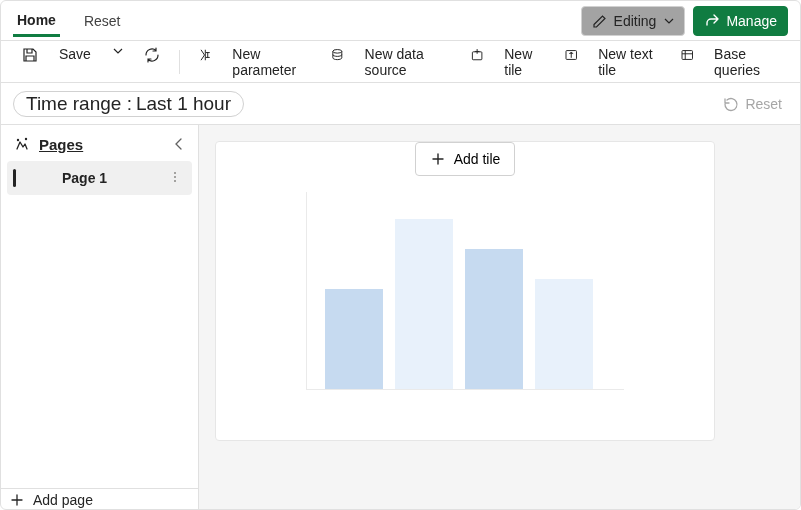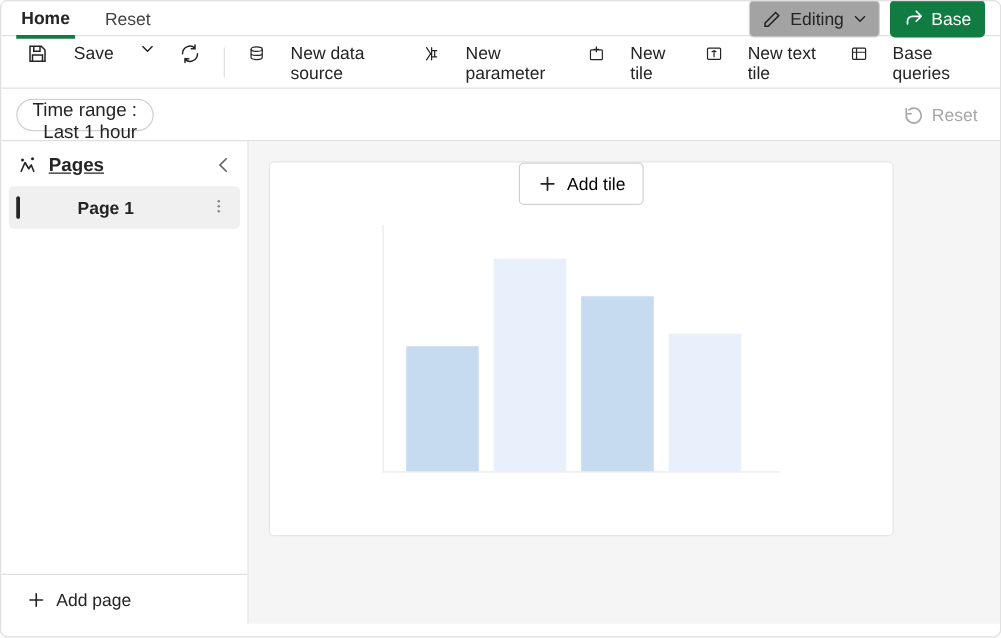--- a/index.html
+++ b/index.html
@@ -12,21 +12,21 @@
     width: 801px;
     height: 510px;
     overflow: hidden;
     border: 1px solid #e0e0e0;
     border-radius: 6px;
   }
   
   .tabs-row {
     display: flex;
     align-items: center;
-    height: 28px;
+    height: 40px;
     padding: 0 12px;
     border-bottom: 1px solid #e0e0e0;
   }
   .tab {
     padding: 6px 4px;
     margin-right: 20px;
     cursor: pointer;
     color: #424242;
   }
   .tab.active {
@@ -84,28 +84,27 @@
   
   .filter-row {
     display: flex;
     align-items: center;
     height: 42px;
     padding: 0 12px;
     border-bottom: 1px solid #e0e0e0;
   }
   .pill {
     display: inline-flex;
-    align-items: flex-end;
+    align-items: center;
     height: 26px;
     padding: 0 12px;
     border: 1px solid #d1d1d1;
     border-radius: 13px;
-    font-size: 15px;
-    cursor: pointer;
-    flex-direction: column;
+    font-size: 19px;
+    cursor: pointer;
   }
   .pill .value { margin-left: 4px; }
   .filter-spacer { flex: 1; }
   .reset {
     display: inline-flex;
     align-items: center;
     gap: 6px;
     color: #a6a6a6;
     cursor: pointer;
     padding: 4px 6px;
@@ -150,22 +149,22 @@
     border-radius: 2px;
     margin-right: 8px;
   }
   .page-item .name { font-weight: 600; flex: 1; margin-left: 38px; }
   .page-item .more { color: #8a8886; padding: 2px; cursor: pointer; }
   .sidebar-spacer { flex: 1; }
   .add-page {
     display: flex;
     align-items: center;
     gap: 8px;
-    height: 40px;
-    padding: 0 20px;
+    height: 23px;
+    padding: 0 8px;
     border-top: 1px solid #e0e0e0;
     cursor: pointer;
   }
   .canvas {
     flex: 1;
     background: #f5f5f5;
     padding: 16px;
     position: relative;
   }
   .tile-card {
@@ -224,21 +223,21 @@
       </svg>
     <span>Editing</span>
     <svg class="chev" width="10" height="10" viewBox="0 0 10 10">
         <path d="M1 3l4 4 4-4" fill="none" stroke="#242424" stroke-width="1.2"></path>
       </svg>
   </button>
   <button class="btn btn-primary">
     <svg width="16" height="16" viewBox="0 0 16 16">
         <path d="M10 2l4 4-4 4M14 6H7a4 4 0 0 0-4 4v2" fill="none" stroke="#fff" stroke-width="1.4" stroke-linecap="round" stroke-linejoin="round"></path>
       </svg>
-    <span>Base</span>
+    <span>Manage</span>
   </button>
 </div>
 
 <div class="toolbar-row">
   <div class="tool">
     <svg width="18" height="18" viewBox="0 0 18 18">
         <path d="M3 3h9l3 3v9H3V3Zm3 0v4h5V3M5 15v-5h8v5" fill="none" stroke="#242424" stroke-width="1.2"></path>
       </svg>
     <span>Save</span>
     <svg class="chev" width="10" height="10" viewBox="0 0 10 10">
@@ -246,30 +245,30 @@
       </svg>
   </div>
   <div class="tool">
     <svg width="18" height="18" viewBox="0 0 18 18">
         <path d="M3 9a6 6 0 0 1 10-4.5M15 9a6 6 0 0 1-10 4.5M13 2v3h-3M5 16v-3h3" fill="none" stroke="#242424" stroke-width="1.2" stroke-linecap="round"></path>
       </svg>
   </div>
   <div class="divider"></div>
   <div class="tool">
     <svg width="18" height="18" viewBox="0 0 18 18">
+        <path d="M4 3l4 6-4 6M9 3v12M12 6v6m-2 0h4m-4-6h4" fill="none" stroke="#242424" stroke-width="1.2" stroke-linecap="round"></path>
+      </svg>
+    <span>New parameter</span>
+  </div>
+  <div class="tool">
+    <svg width="18" height="18" viewBox="0 0 18 18">
         <ellipse cx="9" cy="4.5" rx="5.5" ry="2.2" fill="none" stroke="#242424" stroke-width="1.2"></ellipse>
         <path d="M3.5 4.5v8c0 1.2 2.5 2.2 5.5 2.2s5.5-1 5.5-2.2v-8M3.5 8.5c0 1.2 2.5 2.2 5.5 2.2s5.5-1 5.5-2.2" fill="none" stroke="#242424" stroke-width="1.2"></path>
       </svg>
     <span>New data source</span>
-  </div>
-  <div class="tool">
-    <svg width="18" height="18" viewBox="0 0 18 18">
-        <path d="M4 3l4 6-4 6M9 3v12M12 6v6m-2 0h4m-4-6h4" fill="none" stroke="#242424" stroke-width="1.2" stroke-linecap="round"></path>
-      </svg>
-    <span>New parameter</span>
   </div>
   <div class="tool">
     <svg width="18" height="18" viewBox="0 0 18 18">
         <rect x="3" y="5" width="12" height="10" rx="1" fill="none" stroke="#242424" stroke-width="1.2"></rect>
         <path d="M9 2v5M6.5 4.5h5" stroke="#242424" stroke-width="1.2" stroke-linecap="round"></path>
       </svg>
     <span>New tile</span>
   </div>
   <div class="tool">
     <svg width="18" height="18" viewBox="0 0 18 18">

